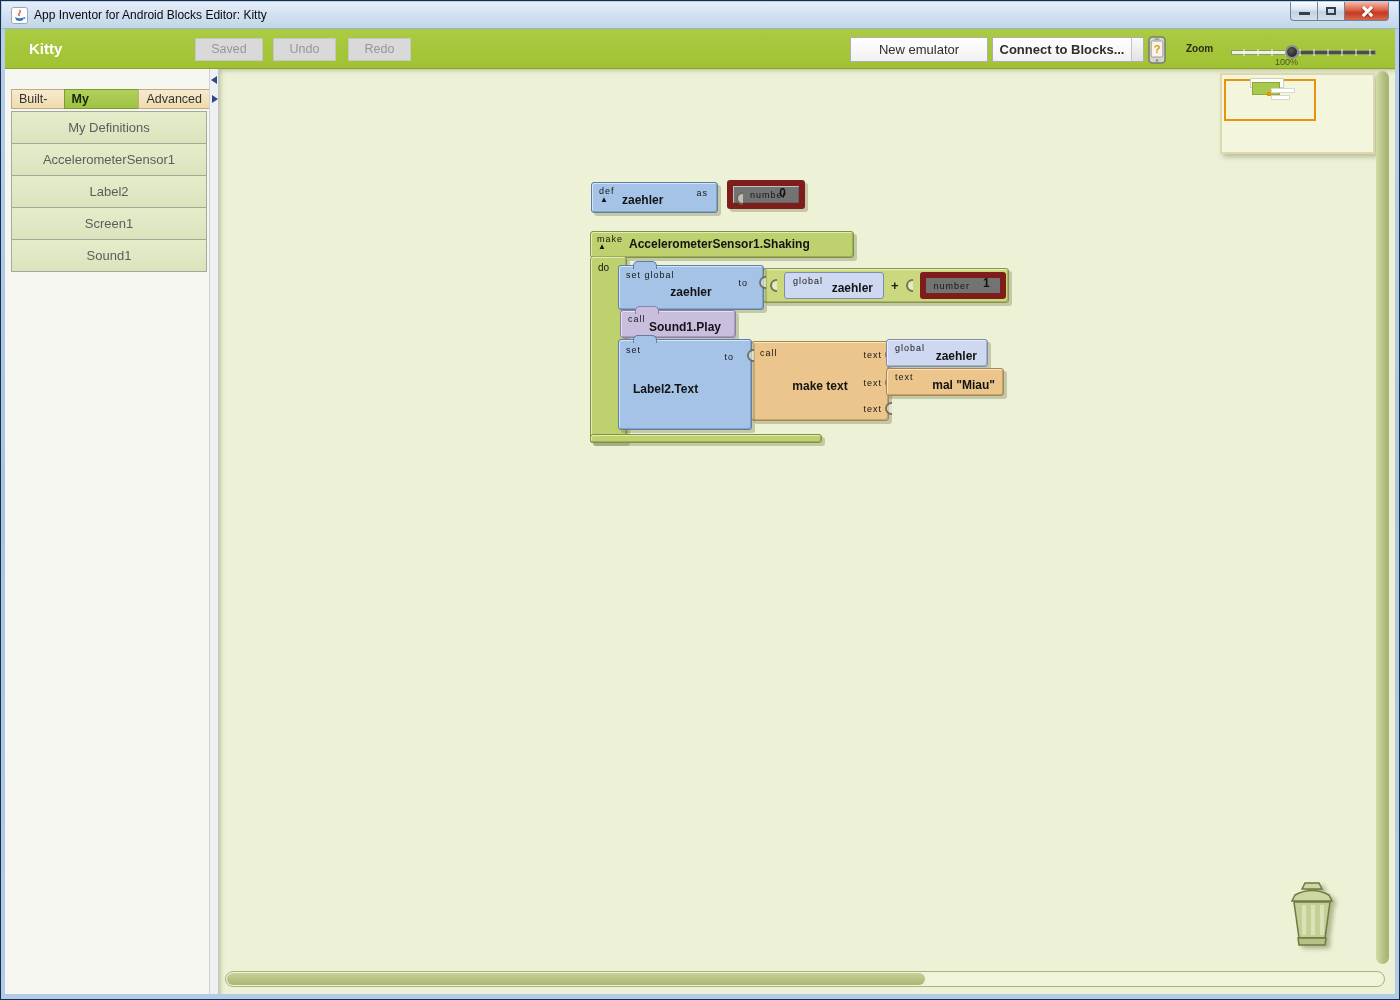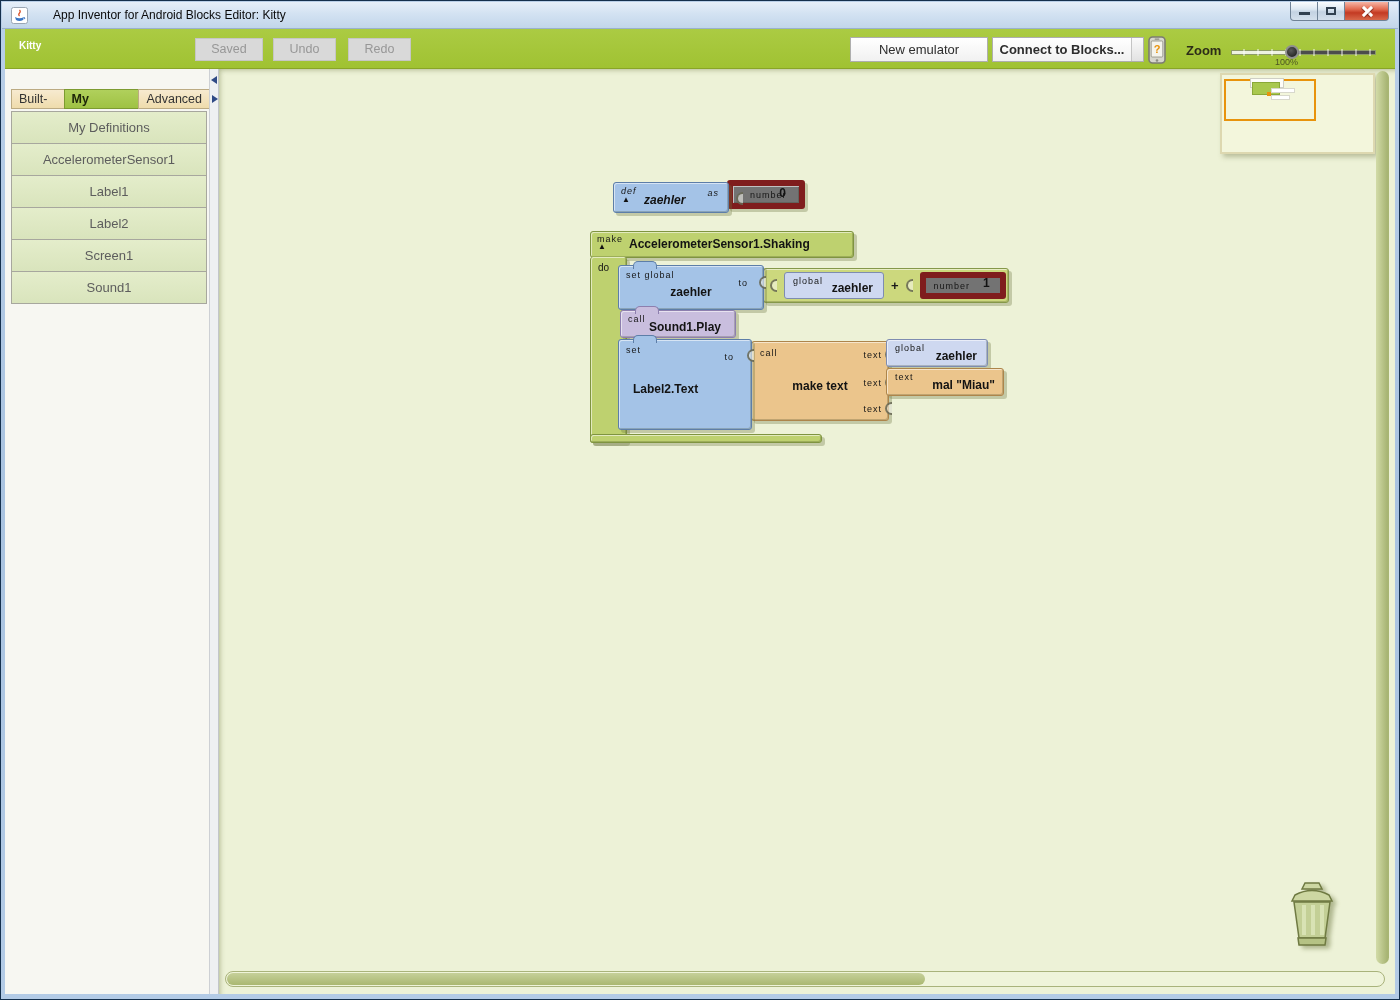--- a/index.html
+++ b/index.html
@@ -7,53 +7,53 @@
 
   
   .window { position:relative; width:1400px; height:1000px;
     border:1px solid #15304d;
     background:linear-gradient(180deg,#b9cfe8 0%,#a9c3e0 50%,#b3cbe6 100%); }
 
   .titlebar { position:absolute; top:1px; left:1px; right:1px; height:27px;
     background:linear-gradient(180deg,#e6eff9 0%,#d3e2f2 45%,#c2d6ea 100%);
     border-bottom:1px solid #9ab2cc; display:flex; align-items:center; }
   .java-icon { margin:0 6px 0 9px; width:17px; height:17px; flex:none; }
-  .title-text { font-size:12px; color:#0a0a0a;margin-left:19px; }
+  .title-text { font-size:12px; color:#0a0a0a; }
 
   .win-btns { position:absolute; top:0; right:9px; display:flex; }
   .wbtn { height:19px; border:1px solid #6f8296; border-top:none; position:relative;
     background:linear-gradient(180deg,#fbfdfe 0%,#dde8f2 40%,#c3d2e2 55%,#d4e0ec 100%); }
   .wbtn.min { width:28px; border-radius:0 0 0 4px; }
   .wbtn.max { width:27px; border-left:none; }
   .wbtn.close { width:44px; border-left:none; border-radius:0 0 4px 0;
     background:linear-gradient(180deg,#f6b6a6 0%,#e26a50 40%,#c33a23 60%,#d8684a 100%); }
   .g-min { position:absolute; left:8px; bottom:5px; width:11px; height:3px; background:#31404f; }
   .g-max { position:absolute; left:8px; top:5px; width:10px; height:8px; border:2px solid #31404f; background:transparent; }
   .g-x1,.g-x2 { position:absolute; left:16px; top:8px; width:13px; height:3px; background:#fff;
     box-shadow:0 1px 1px rgba(90,10,0,.6); }
   .g-x1 { transform:rotate(45deg); } .g-x2 { transform:rotate(-45deg); }
 
   .client { position:absolute; top:28px; left:4px; right:4px; bottom:5px; background:#ffffff; overflow:hidden; }
 
   
   .toolbar { position:relative; height:40px; background:linear-gradient(180deg,#abcb43 0%,#a0c232 100%);
     border-bottom:1px solid #89a527; }
-  .proj { position:absolute; left:14px; top:11px; font-size:10px; font-weight:bold; color:#ffffff; }
+  .proj { position:absolute; left:24px; top:11px; font-size:15px; font-weight:bold; color:#ffffff; }
   .tb-btn { position:absolute; top:9px; height:23px; font-size:12.5px; text-align:center;
     border:1px solid #c6c6c6; background:#d9d9d9; color:#979797; line-height:21px; }
   .btn-saved { left:190px; width:68px; } .btn-undo { left:268px; width:63px; } .btn-redo { left:343px; width:63px; }
   .btn-white { position:absolute; top:8px; height:25px; background:linear-gradient(180deg,#ffffff,#f1f1f1);
     border:1px solid #aeaeae; color:#2d2d2d; font-size:13px; display:flex; align-items:center; justify-content:center; }
   .btn-newemu { left:845px; width:138px; }
   .btn-connect { left:987px; width:152px; font-weight:bold; padding:0; }
   .btn-connect .lbl { flex:1; text-align:center; }
   .dd-strip { width:12px; align-self:stretch; border-left:1px solid #c4c4c4;
     background:linear-gradient(180deg,#fafafa,#e2e2e2); }
   .phone-ico { position:absolute; left:1143px; top:7px; }
-  .zoom-lab { position:absolute; left:1181px; top:14px; font-size:13px; font-weight:bold; color:#2c2c18; }
+  .zoom-lab { position:absolute; left:1181px; top:14px; font-size:10px; font-weight:bold; color:#2c2c18; }
   .slider { position:absolute; left:1226px; top:15px; width:145px; height:24px; }
   .track { position:absolute; left:0; top:6px; width:145px; height:5px;
     background:linear-gradient(90deg,#edf2e0 0 58px,#4c4c4c 58px 100%);
     border:1px solid #8e9c66; }
   .ticks { position:absolute; left:0; top:5px; width:145px; height:7px;
     background:repeating-linear-gradient(90deg,transparent 0 12px,rgba(255,255,255,.45) 12px 14px); }
   .thumb { position:absolute; left:54px; top:1px; width:14px; height:14px; border-radius:50%;
     background:radial-gradient(circle at 40% 35%,#5a5a5a 0%,#262626 75%); border:2px solid #8f8f8f; }
   .zoom-val { position:absolute; left:44px; top:13px; font-size:9px; color:#4c5423; }
 
@@ -98,21 +98,21 @@
   .conn { display:inline-block; width:7px; height:13px; flex:none;
     border:2px solid rgba(70,70,48,.7); border-right:none; border-radius:7px 0 0 7px;
     background:rgba(252,252,244,.55); }
 
   .bump-blue::before, .bump-purple::before { content:""; position:absolute; top:-5px; left:14px;
     width:22px; height:7px; border-bottom:none; border-radius:5px 5px 0 0; }
   .bump-blue::before { background:#a4c3e7; border:1px solid #5d7ea8; border-bottom:none; }
   .bump-purple::before { background:#c9bede; border:1px solid #8d7fae; border-bottom:none; }
 
   
-  .def-blk { left:394px; top:113px; width:116px; height:31px; z-index:3;font-style:italic; }
+  .def-blk { left:372px; top:113px; width:127px; height:31px; z-index:3; }
   .def-blk .kw { position:absolute; top:3px; left:7px; }
   .def-blk .tri { position:absolute; top:13px; left:8px; }
   .def-blk .nm { position:absolute; top:10px; left:30px; }
   .def-blk .as { position:absolute; top:5px; right:9px; }
 
   .num0 { left:508px; top:111px; width:78px; height:29px; z-index:2; }
   .num0 .conn { position:absolute; left:3px; top:6px; }
   .num0 .kw { position:absolute; top:4px; left:17px; }
   .num0 .val { position:absolute; bottom:3px; right:13px; }
 
@@ -240,21 +240,20 @@
 
       <div class="sidebar">
         <div class="tabs">
           <div class="tab">Built-In</div>
           <div class="tab active">My Blocks</div>
           <div class="tab">Advanced</div>
         </div>
         <div class="drawers">
           <div class="drawer">My Definitions</div>
           <div class="drawer">AccelerometerSensor1</div>
-          <div class="drawer">Label1</div>
           <div class="drawer">Label2</div>
           <div class="drawer">Screen1</div>
           <div class="drawer">Sound1</div>
         </div>
       </div>
 
       <div class="divider">
         <span class="arr-l"></span>
         <span class="arr-r"></span>
       </div>

